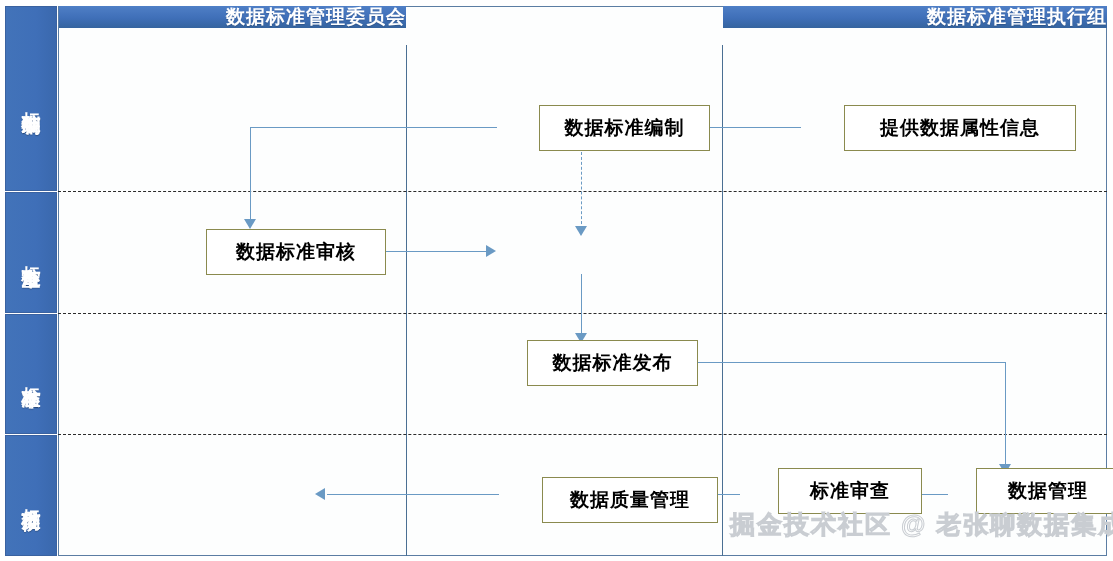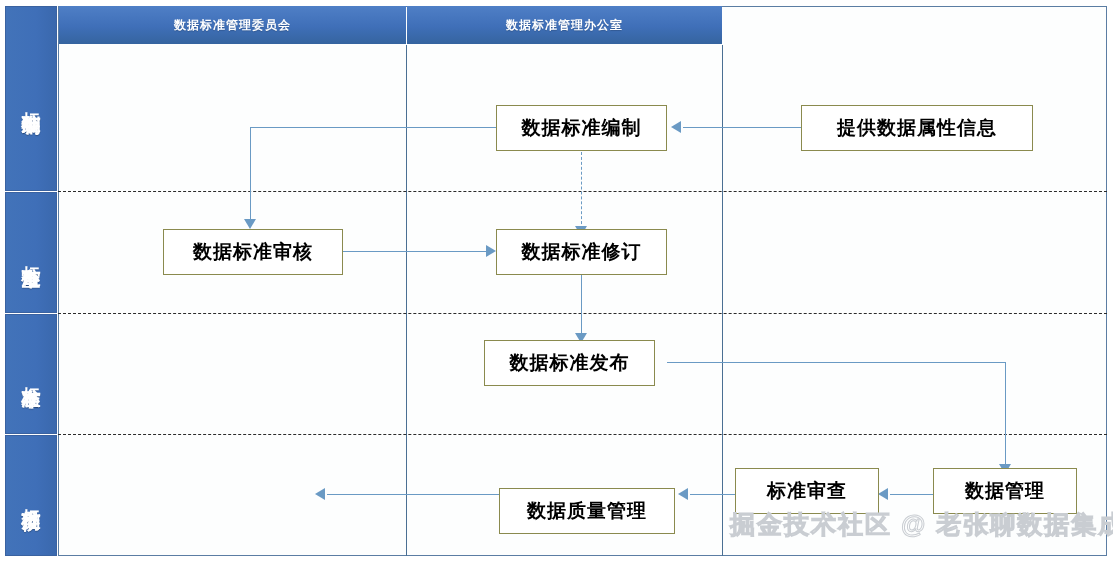--- a/index.html
+++ b/index.html
@@ -27,29 +27,29 @@
     height: 550px;
     border: 1px solid #5b7da3;
     box-sizing: border-box;
     background: #fdfefe;
   }
 
   
   .hdr {
     position: absolute;
     top: 6px;
-    height: 38px;
+    height: 22px;
     background: linear-gradient(180deg, #4f7fc6 0%, #3f6fb8 55%, #35649f 100%);
     color: #ffffff;
     font-weight: bold;
-    font-size: 12px;
+    font-size: 19px;
     letter-spacing: 1px;
     display: flex;
     align-items: center;
-    justify-content: center;
+    justify-content: flex-end;
     box-sizing: border-box;
     text-shadow: 0 1px 1px rgba(0,0,0,.18);
   }
   #hdr-1 { left: 59px;  width: 347px; }
   #hdr-2 { left: 407px; width: 315px; }
   #hdr-3 { left: 723px; width: 384px; }
 
   
   .phase {
     position: absolute;
@@ -109,20 +109,21 @@
     color: #000000;
     font-weight: bold;
     font-size: 19px;
     letter-spacing: 1px;
     display: flex;
     align-items: center;
     justify-content: center;
     box-sizing: border-box;
     z-index: 4;
     white-space: nowrap;
+    margin-left: 43px;
   }
 
   
   .conn { position: absolute; z-index: 2; }
   .hline {
     height: 0;
     border-top: 1.5px solid #6a9ac4;
   }
   .vline {
     width: 0;
@@ -171,22 +172,22 @@
 </head>
 <body>
 
 <div id="canvas">
 
   <div class="frame"></div>
 
   <div class="hdr" id="hdr-1">
     <span>数据标准管理委员会</span>
   </div>
-  <div class="hdr" id="hdr-2">
-    <span>数据标准管理办公室</span>
+  <div class="hdr" id="hdr-3">
+    <span>数据标准管理执行组</span>
   </div>
 
   <div class="phase" id="phase-0">
     <span>标准编制</span>
   </div>
   <div class="phase" id="phase-1">
     <span>标准审查</span>
   </div>
   <div class="phase" id="phase-2">
     <span>标准发布</span>
@@ -236,30 +237,27 @@
   </div>
 
   <div class="node" id="node-attrinfo" style="left:801px; top:105px; width:232px; height:46px;font-family:Liberation Mono, monospace;">
     <span>提供数据属性信息</span>
   </div>
 
   <div class="node" id="node-audit" style="left:163px; top:229px; width:180px; height:46px;">
     <span>数据标准审核</span>
   </div>
 
-  <div class="node" id="node-revise" style="left:496px; top:229px; width:171px; height:46px;">
-    <span>数据标准修订</span>
-  </div>
 
   <div class="node" id="node-publish" style="left:484px; top:340px; width:171px; height:46px;">
     <span>数据标准发布</span>
   </div>
 
 
-  <div class="node" id="node-quality" style="left:499px; top:488px; width:176px; height:46px;">
+  <div class="node" id="node-quality" style="left:499px; top:477px; width:176px; height:46px;">
     <span>数据质量管理</span>
   </div>
 
   <div class="node" id="node-share" style="left:735px; top:468px; width:144px; height:46px;">
     <span>标准审查</span>
   </div>
 
   <div class="node" id="node-manage" style="left:933px; top:468px; width:144px; height:46px;align-items:center;">
     <span>数据管理</span>
   </div>

